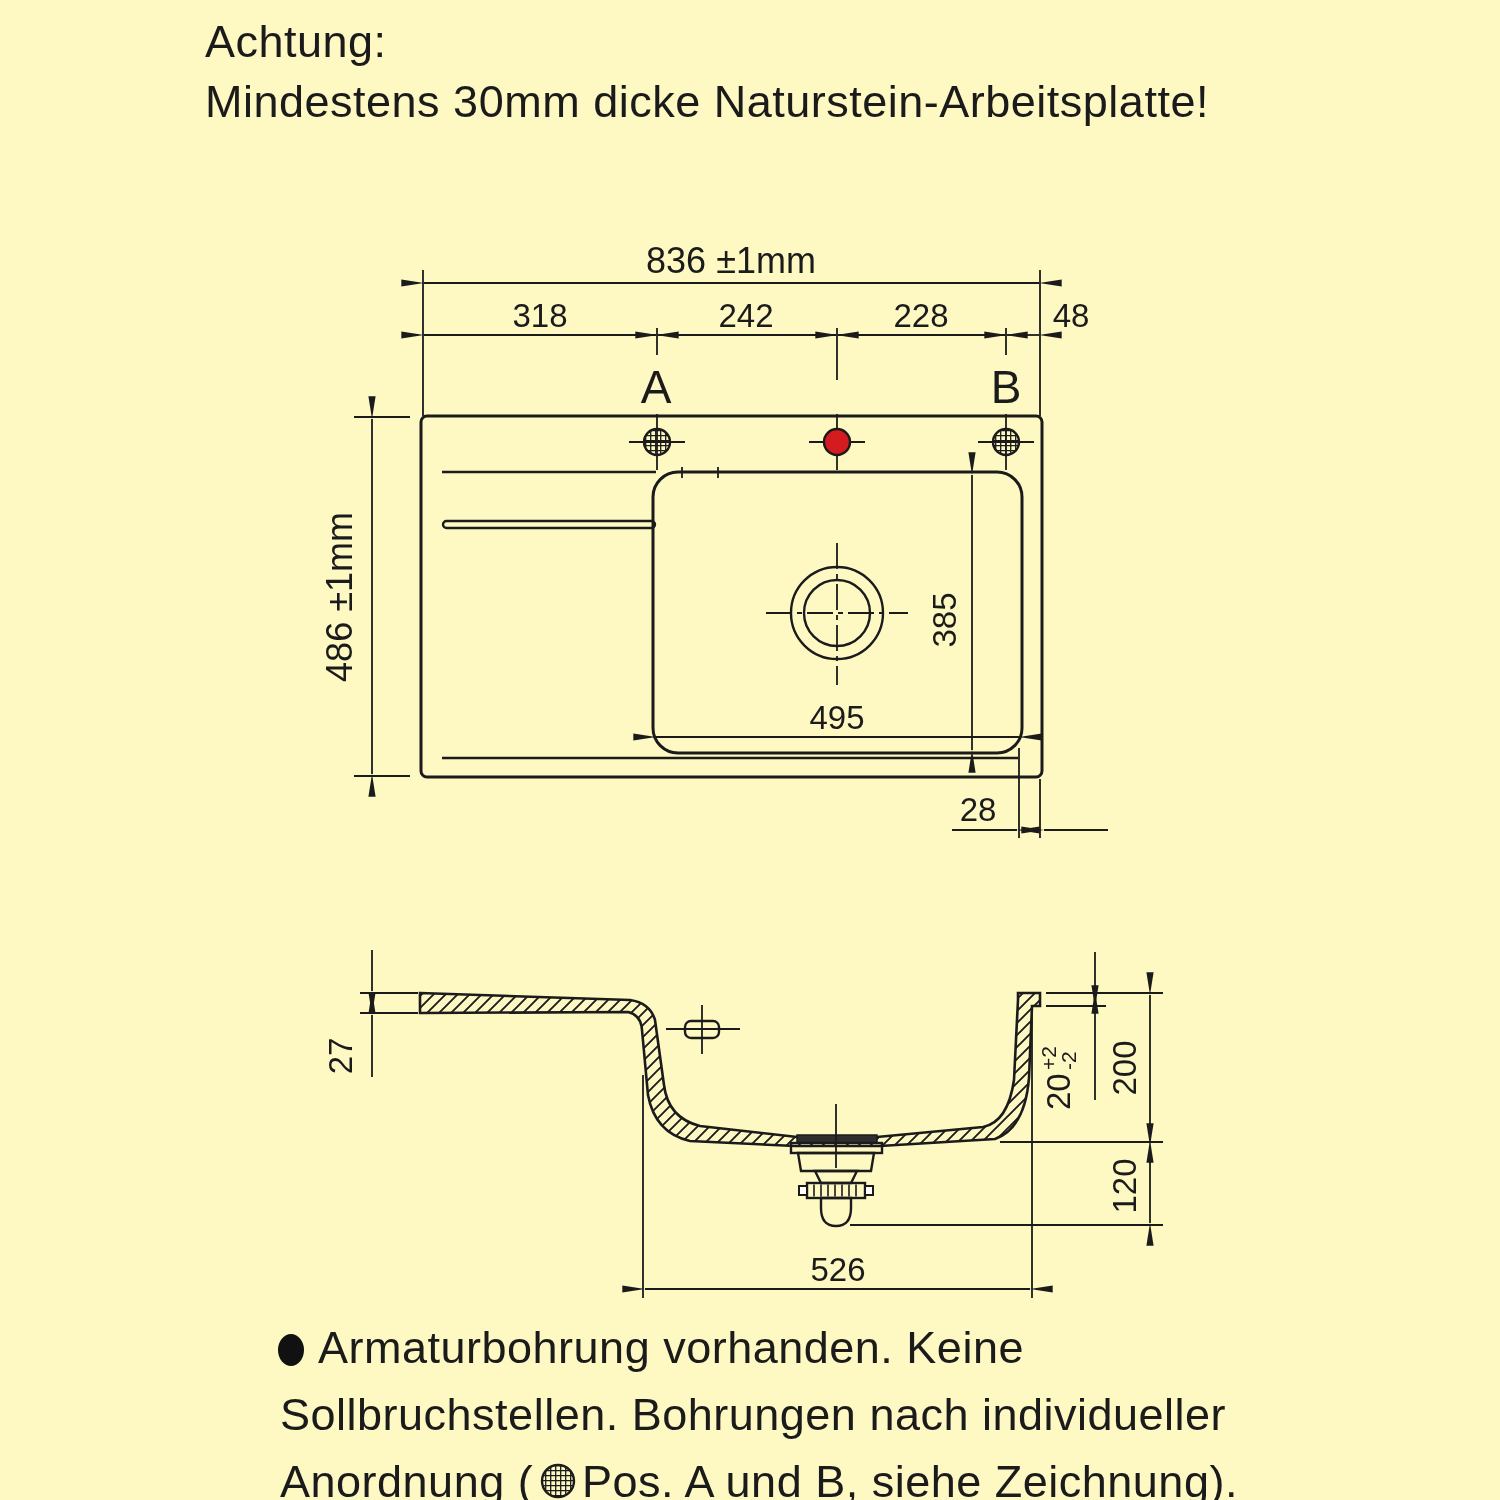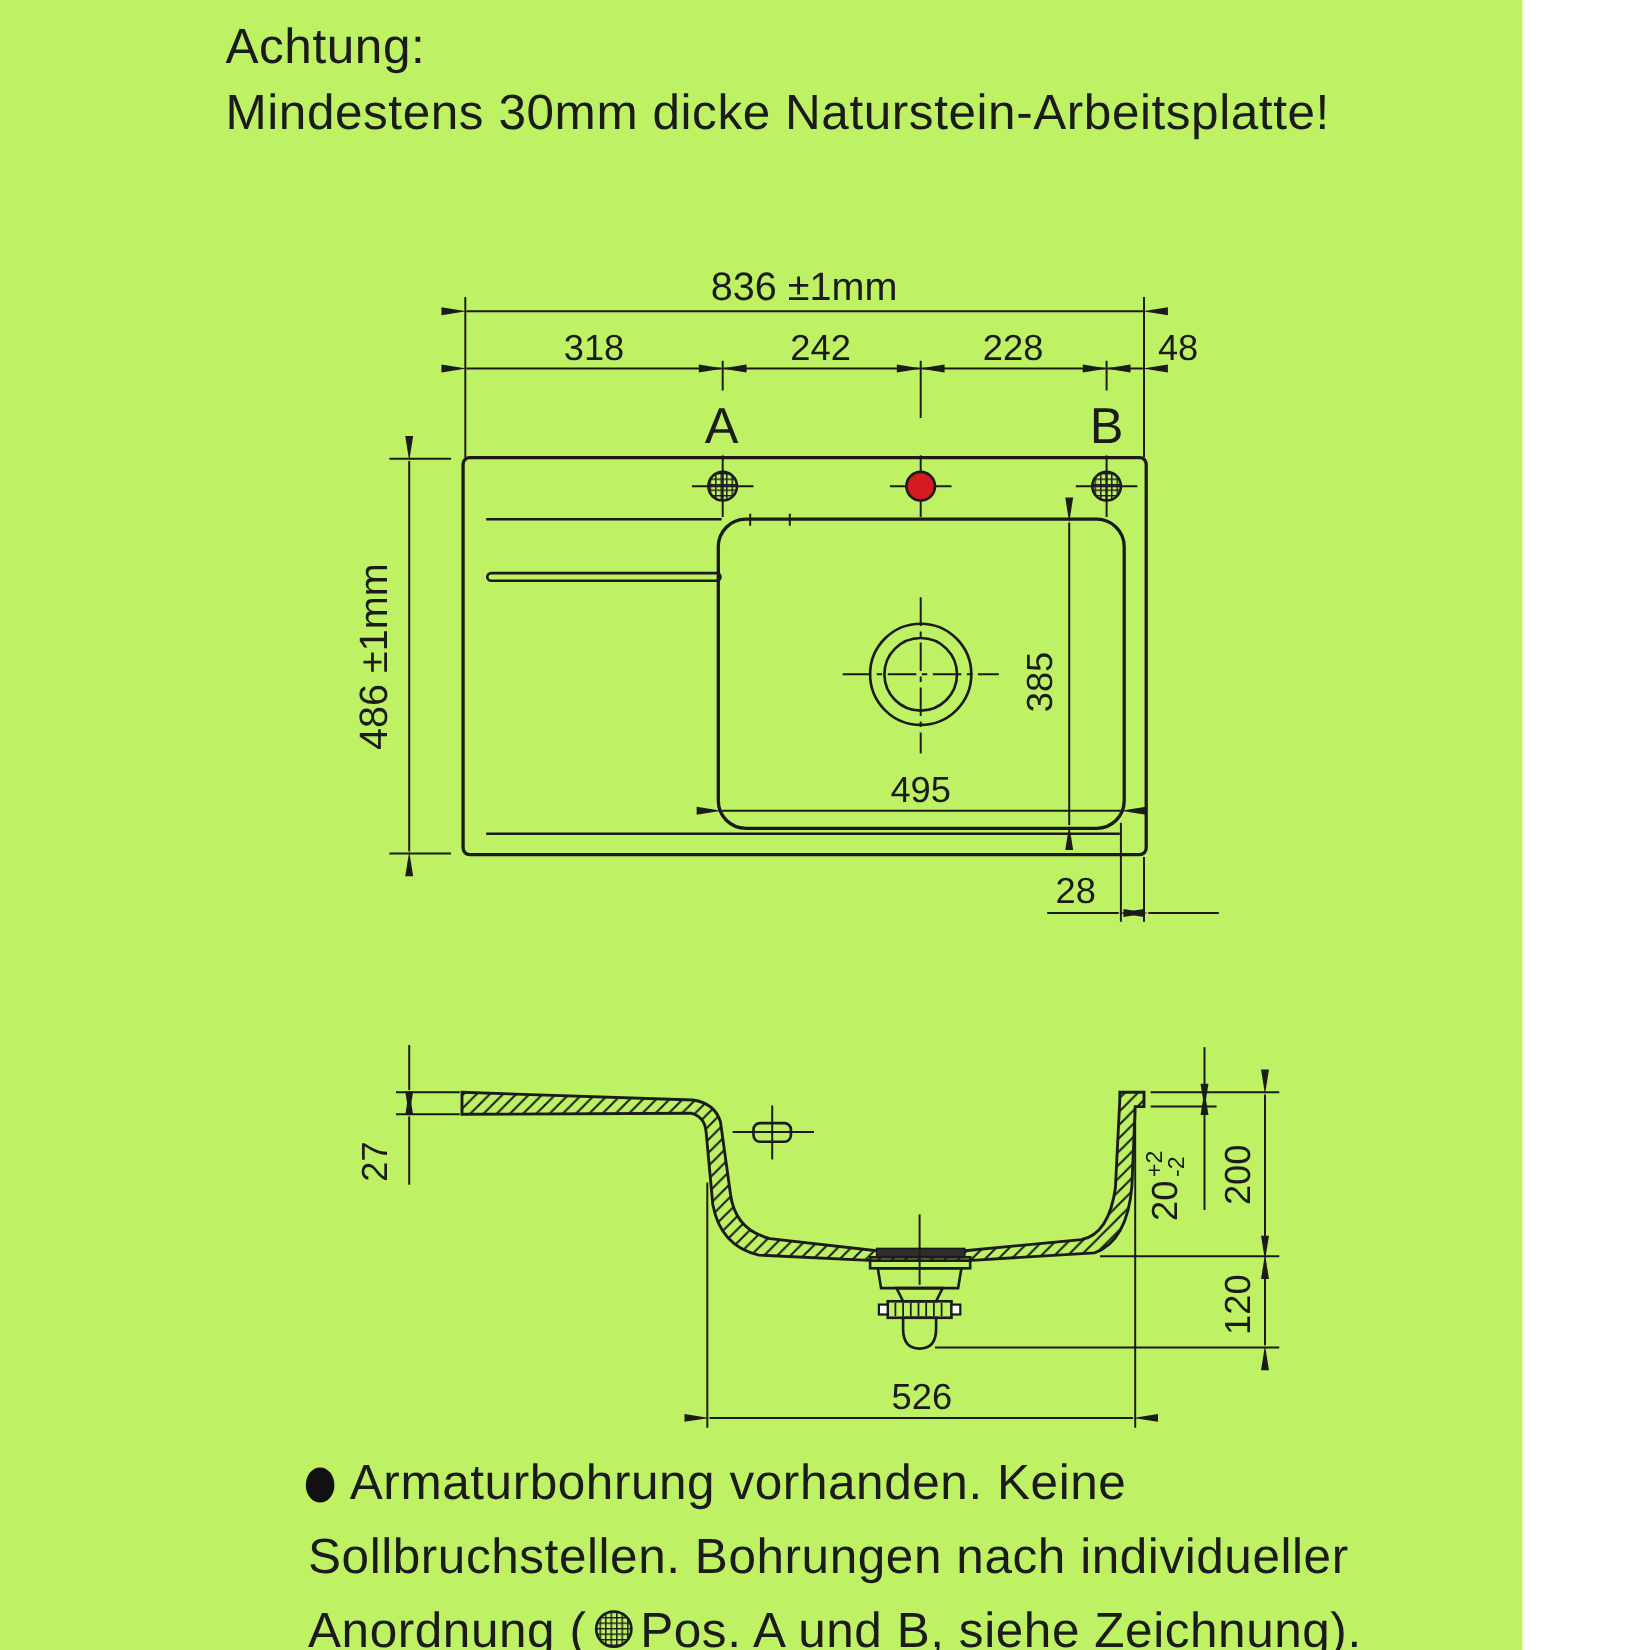--- a/index.html
+++ b/index.html
@@ -1,16 +1,16 @@
 <!DOCTYPE html>
 <html><head>
 <meta charset="utf-8">
 <style>
   html,body{margin:0;padding:0;background:#ffffff;}
-  .page{width:1384px;height:1500px;background:#bef264;position:relative;overflow:hidden;text-decoration:underline;}
+  .page{width:1500px;height:1500px;background:#fef9c3;position:relative;overflow:hidden;text-decoration:underline;}
   svg{display:block;}
   text{font-family:"Liberation Sans", sans-serif;fill:#1b1b1b;}
   .note{font-size:45px;letter-spacing:0.5px;}
   .dim{font-size:33px;}
   .dimbig{font-size:36px;}
   .hole-label{font-size:46px;}
   .tol{font-size:21px;}
   .thin{stroke:#1b1b1b;stroke-width:1.8;fill:none;}
   .med{stroke:#1b1b1b;stroke-width:2.4;fill:none;}
   .thick{stroke:#1b1b1b;stroke-width:3;fill:none;}

